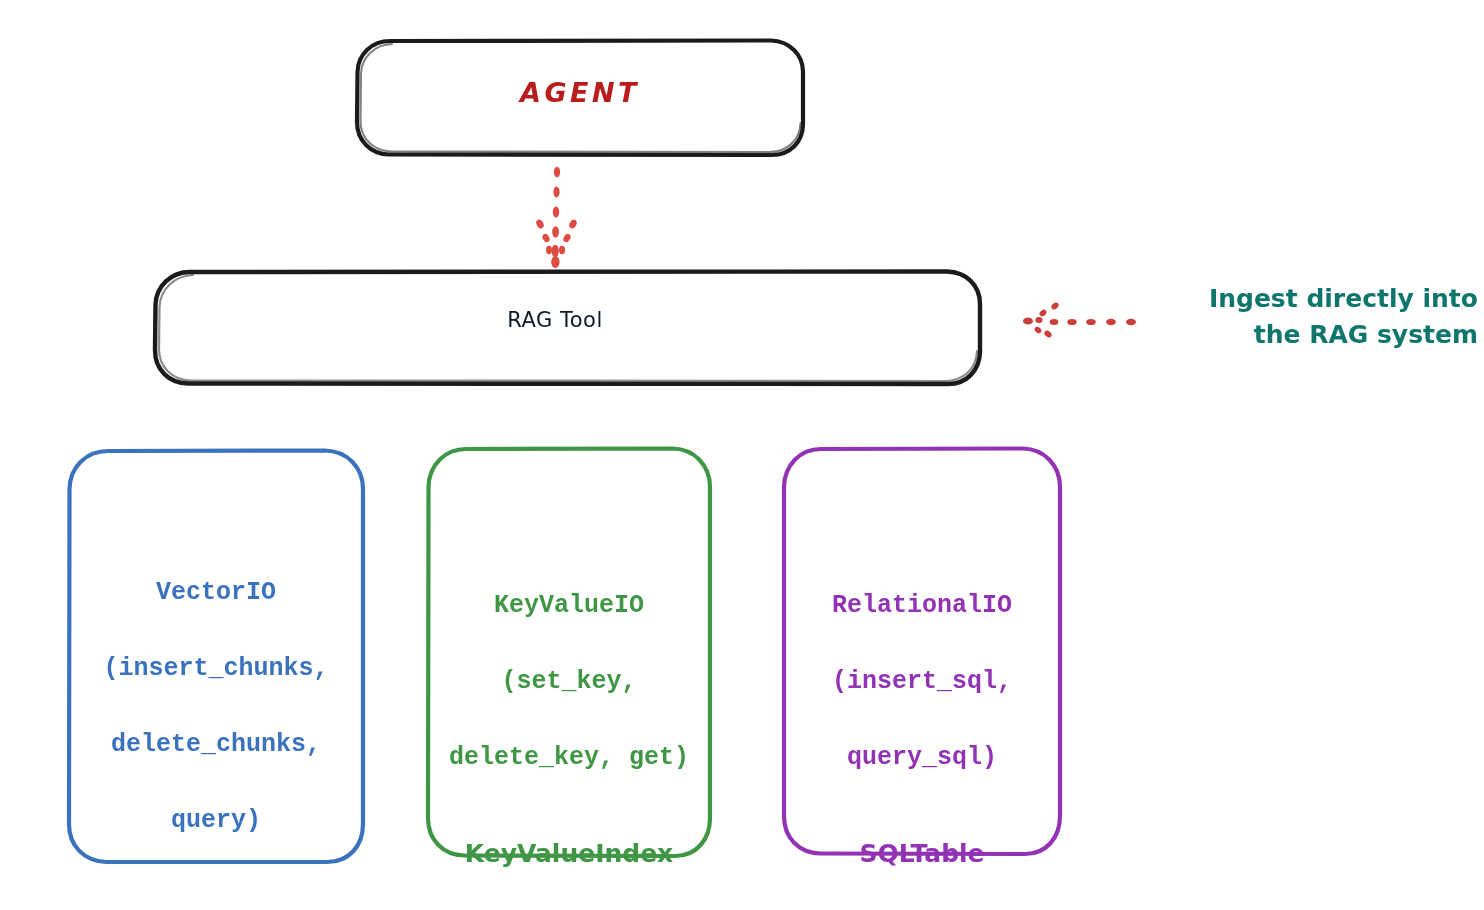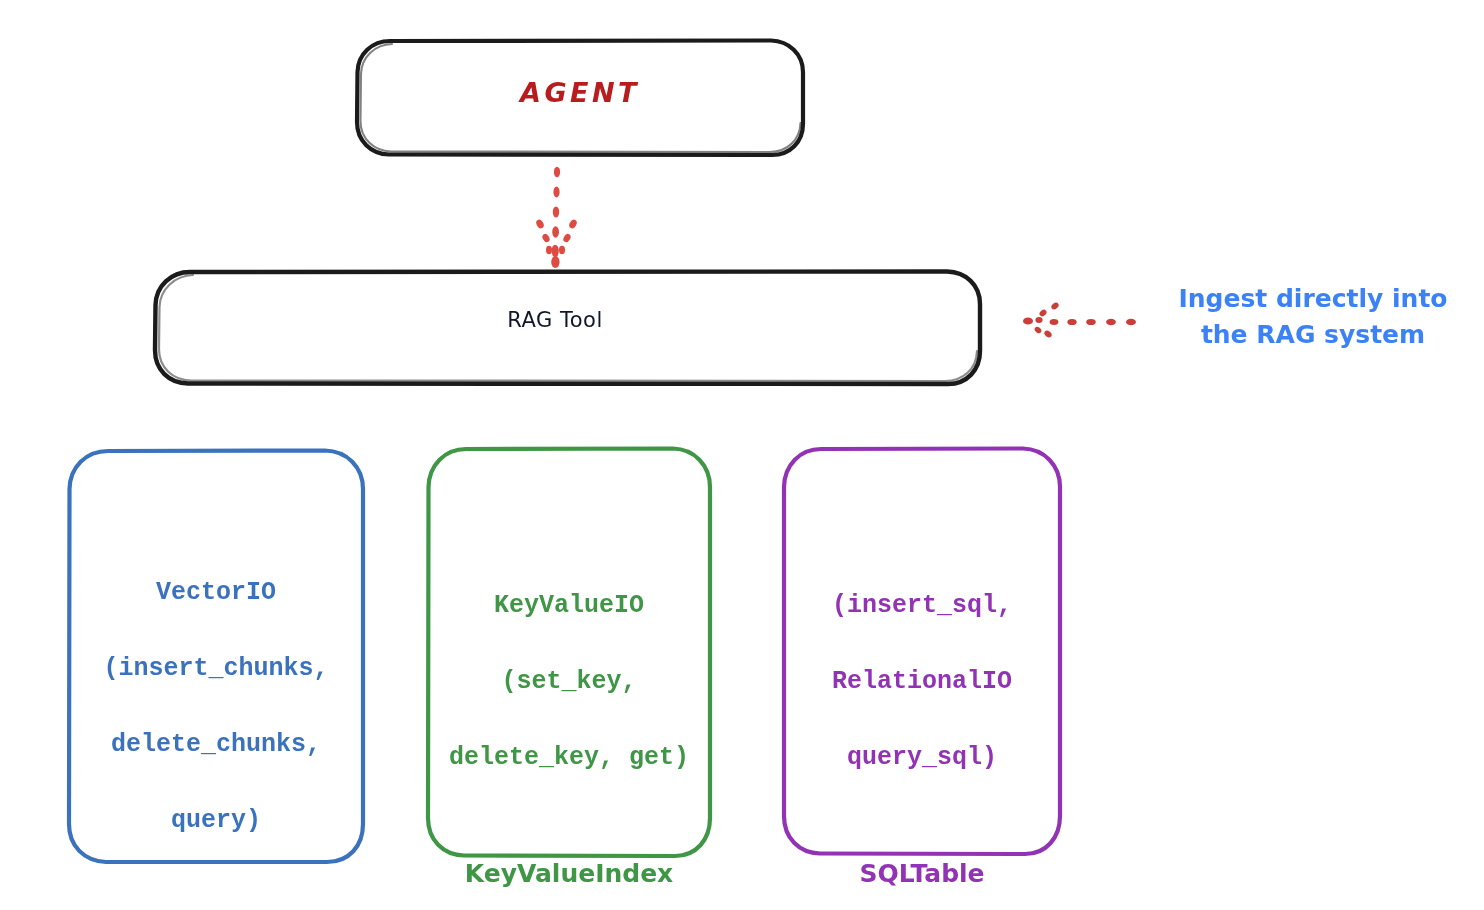--- a/index.html
+++ b/index.html
@@ -57,41 +57,41 @@
     color: #0f172a;
   }
   .annotation-text {
     position: absolute;
     left: 1148px;
     top: 281px;
     width: 330px;
     font-size: 25px;
     font-weight: 600;
     line-height: 1.45;
-    color: #3b82f6;
-    text-align: center;
+    color: #0f766e;
+    text-align: right;
     font-family: "DejaVu Sans", sans-serif;
     white-space: pre-line;
     user-select: none;
   }
   .store-text {
     position: absolute;
     text-align: center;
     font-size: 25px;
     font-weight: 600;
     line-height: 1.52;
     white-space: pre-line;
     font-family: "DejaVu Sans", sans-serif;
     user-select: none;
   }
   .store-vector   { left: 69px;  top: 536px; width: 294px; color: #3a72bd; }
   .store-keyvalue { left: 428px; top: 549px; width: 282px; color: #3f9645; }
   .store-relational { left: 784px; top: 549px; width: 276px; color: #9232b4; }
   .store-line { display: block; font-family: Liberation Mono, monospace; }
-  .store-sub { display: block; margin-top: 40px; }
+  .store-sub { display: block; margin-top: 20px; }
 </style>
 </head>
 <body>
 
 <div id="diagram-root">
 
   <svg class="canvas" viewBox="0 0 1484 910" xmlns="http://www.w3.org/2000/svg">
 
     <g>
       <path d="M 390 41
@@ -218,19 +218,19 @@
   </div>
 
   <div class="store-text store-keyvalue">
     <span class="store-line">KeyValueIO</span>
     <span class="store-line">(set_key,</span>
     <span class="store-line">delete_key, get)</span>
     <span class="store-sub">KeyValueIndex</span>
   </div>
 
   <div class="store-text store-relational">
+    <span class="store-line">RelationalIO</span>
     <span class="store-line">(insert_sql,</span>
-    <span class="store-line">RelationalIO</span>
     <span class="store-line">query_sql)</span>
     <span class="store-sub">SQLTable</span>
   </div>
 
 </div>
 
 </body></html>

